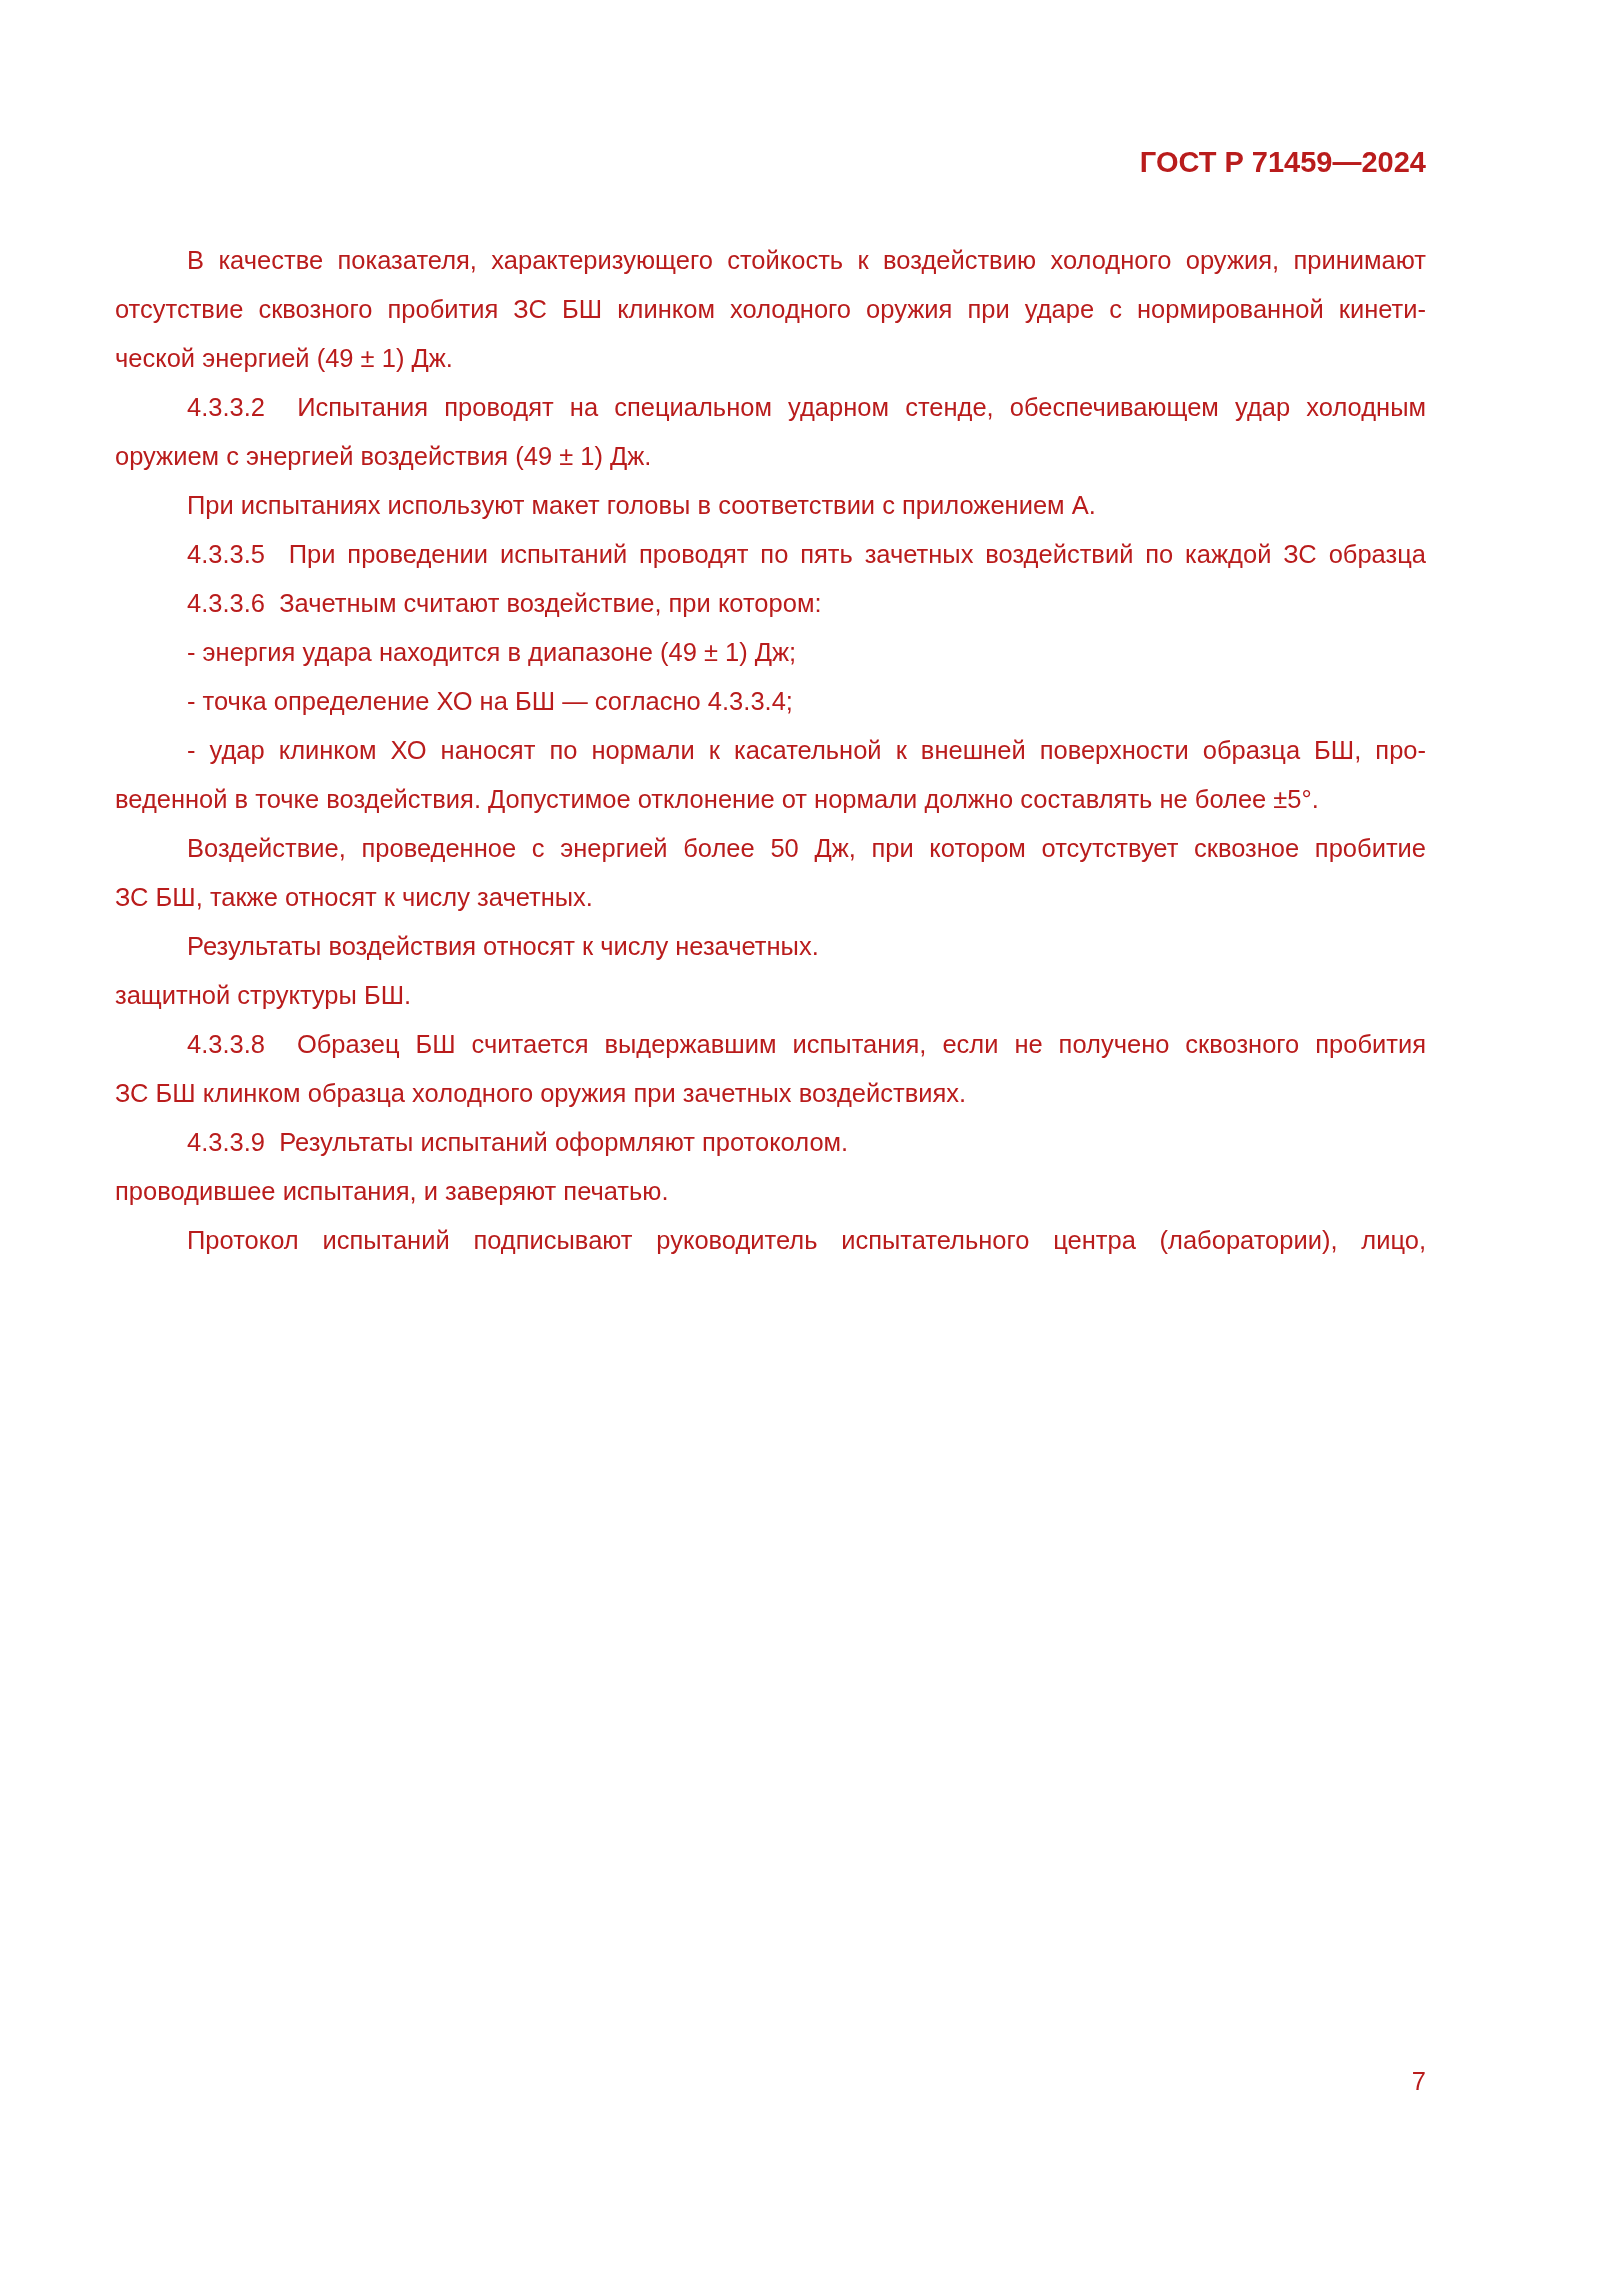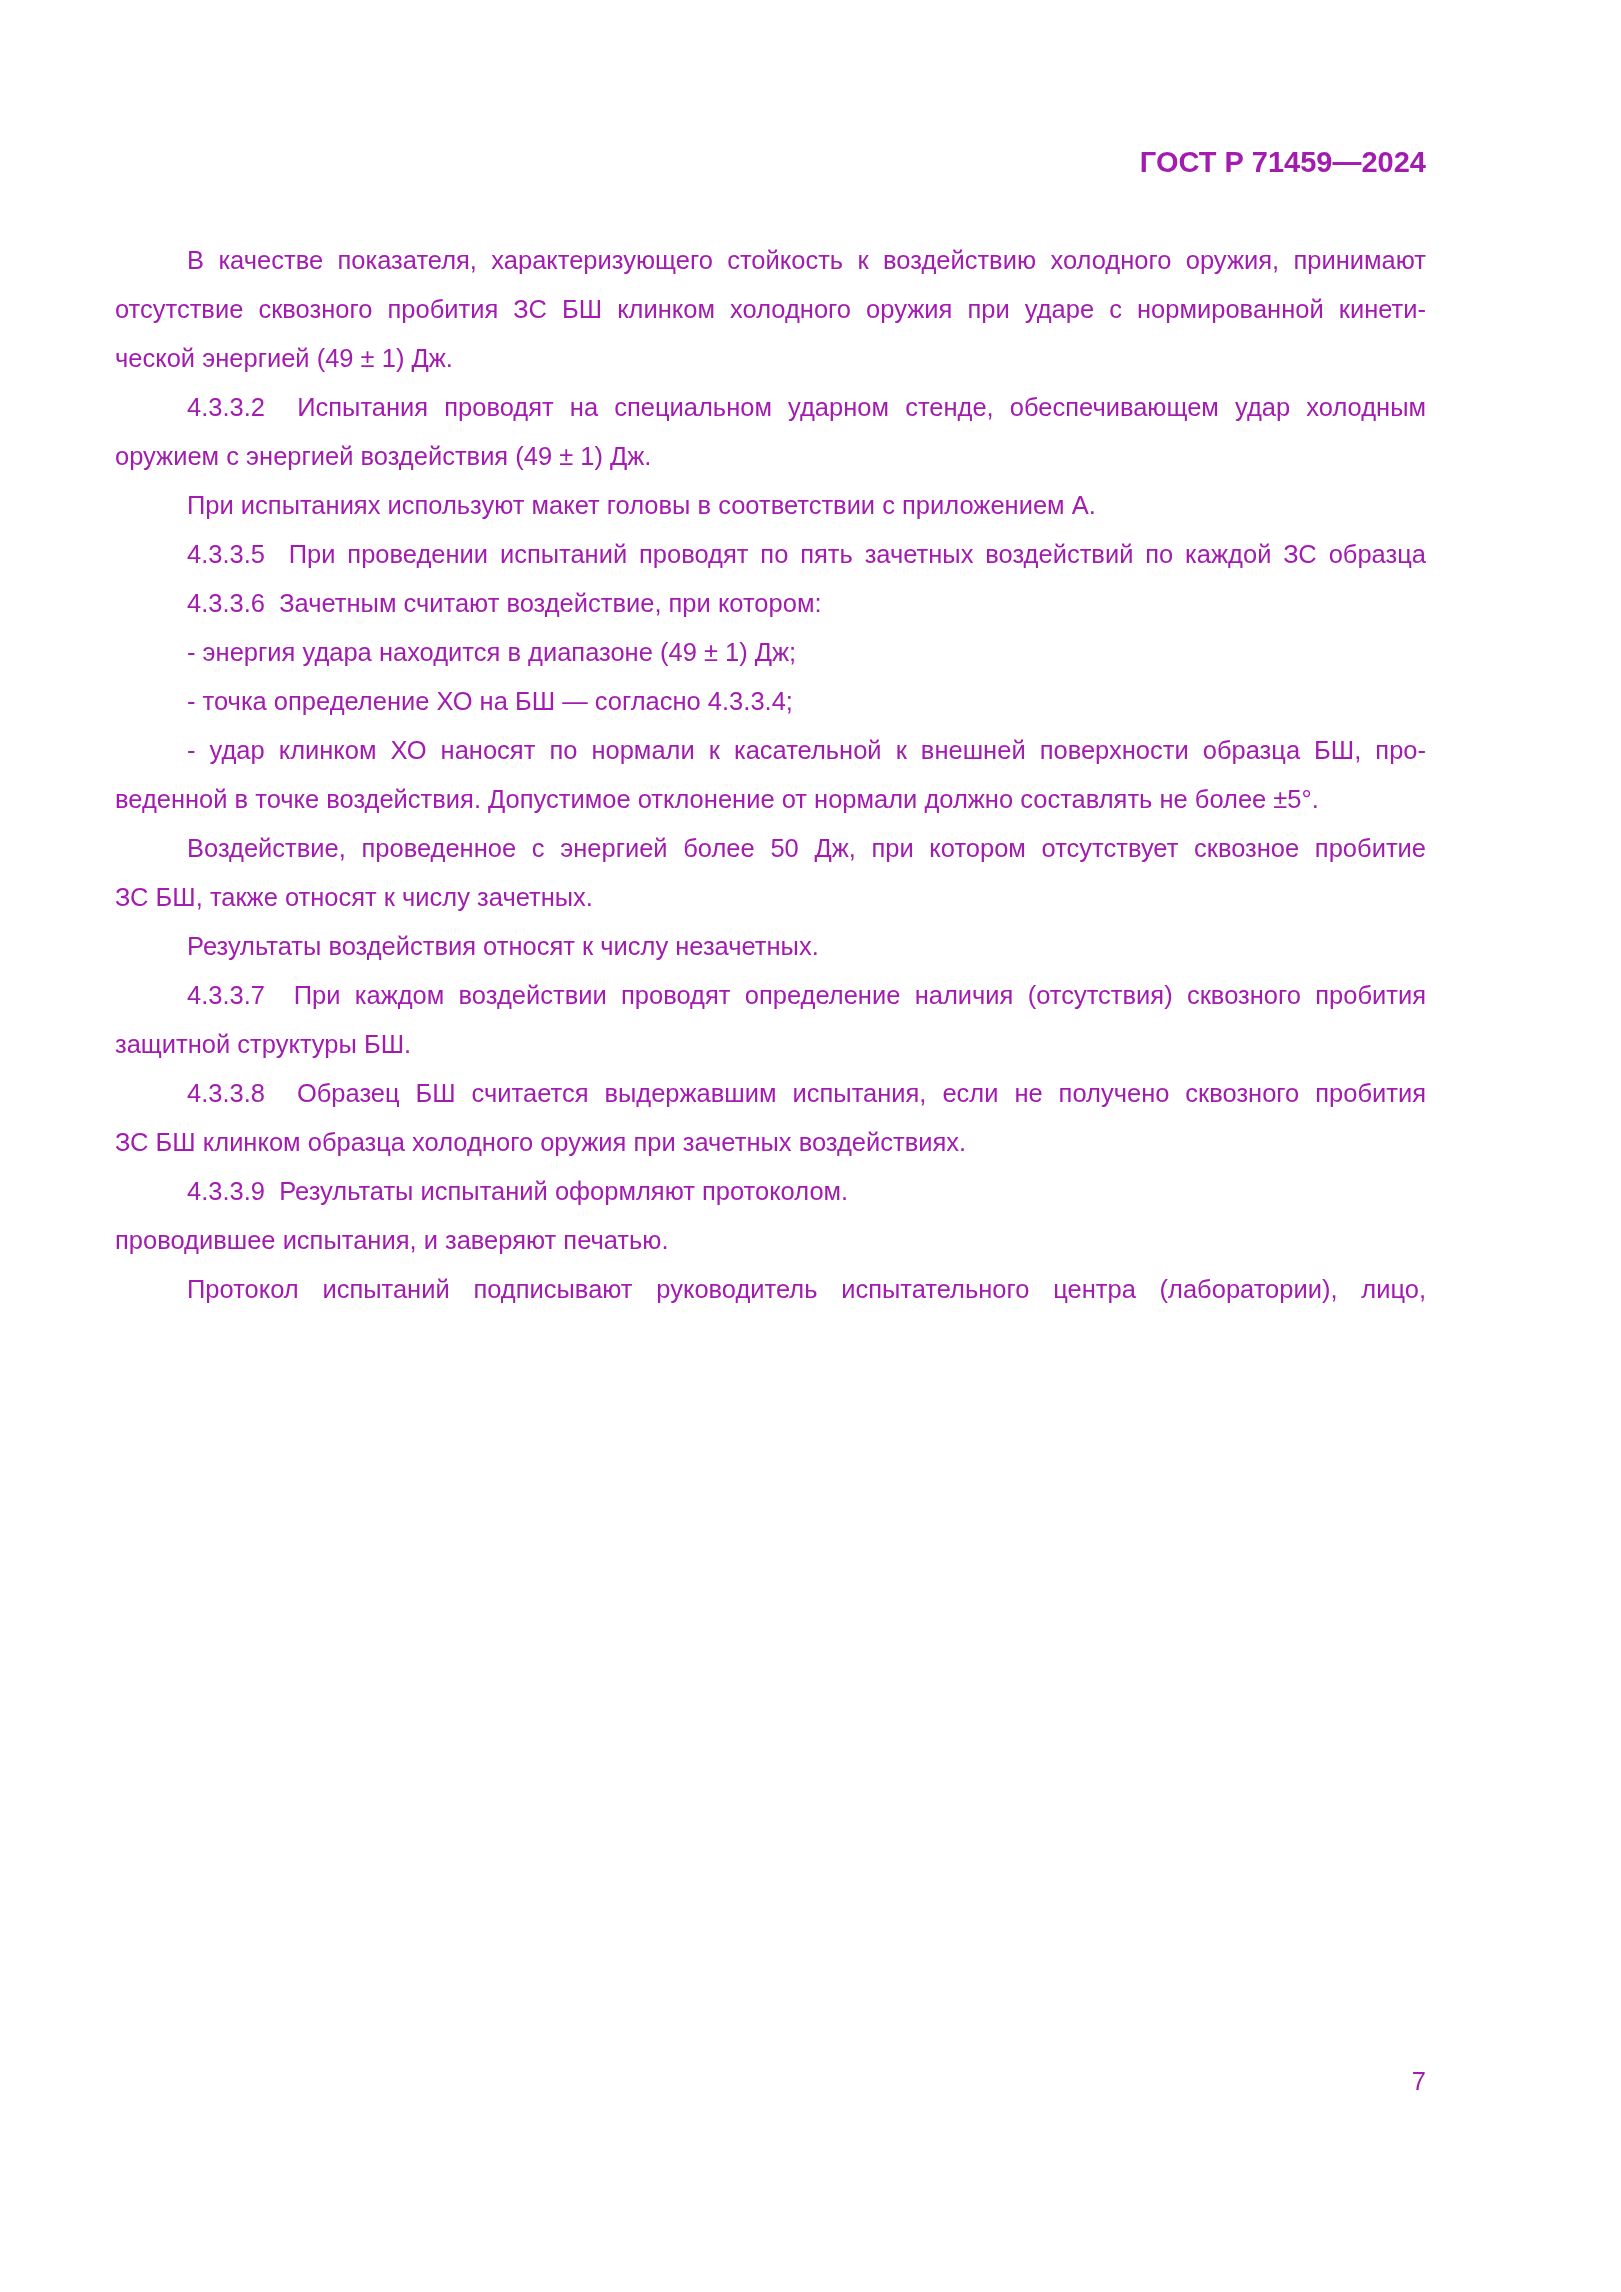--- a/index.html
+++ b/index.html
@@ -6,21 +6,21 @@
     margin: 0;
     padding: 0;
     background: #ffffff;
   }
   .page {
     position: relative;
     width: 1621px;
     height: 2293px;
     background: #ffffff;
     font-family: "Liberation Sans", sans-serif;
-    color: #a21caf;
+    color: #b91c1c;
     overflow: hidden;
   }
   .doc-header {
     position: absolute;
     top: 146px;
     right: 195px;
     font-size: 29px;
     font-weight: bold;
     line-height: 33px;
     white-space: nowrap;
@@ -94,21 +94,20 @@
         <div class="line">веденной в точке воздействия. Допустимое отклонение от нормали должно составлять не более ±5°.</div>
       </div>
       <div class="para">
         <div class="line first just">Воздействие, проведенное с энергией более 50 Дж, при котором отсутствует сквозное пробитие</div>
         <div class="line">ЗС БШ, также относят к числу зачетных.</div>
       </div>
       <div class="para">
         <div class="line first">Результаты воздействия относят к числу незачетных.</div>
       </div>
       <div class="para">
-        <div class="line first just">4.3.3.7&nbsp; При каждом воздействии проводят определение наличия (отсутствия) сквозного пробития</div>
         <div class="line">защитной структуры БШ.</div>
       </div>
       <div class="para">
         <div class="line first just">4.3.3.8&nbsp; Образец БШ считается выдержавшим испытания, если не получено сквозного пробития</div>
         <div class="line">ЗС БШ клинком образца холодного оружия при зачетных воздействиях.</div>
       </div>
       <div class="para">
         <div class="line first">4.3.3.9&nbsp; Результаты испытаний оформляют протоколом.</div>
       </div>
       <div class="para">

